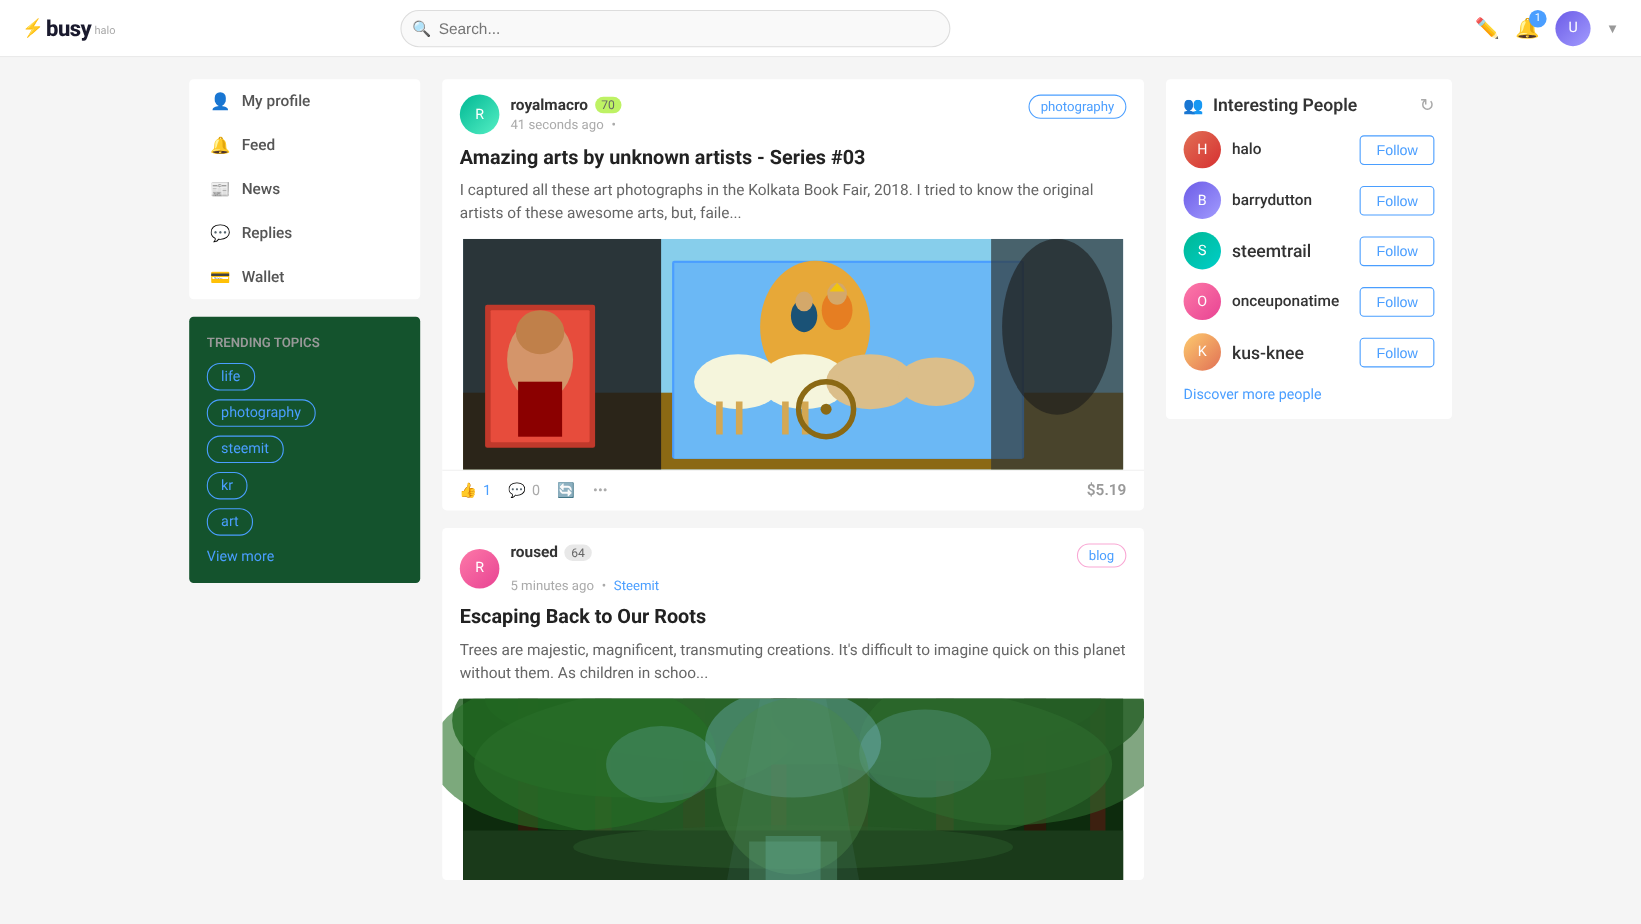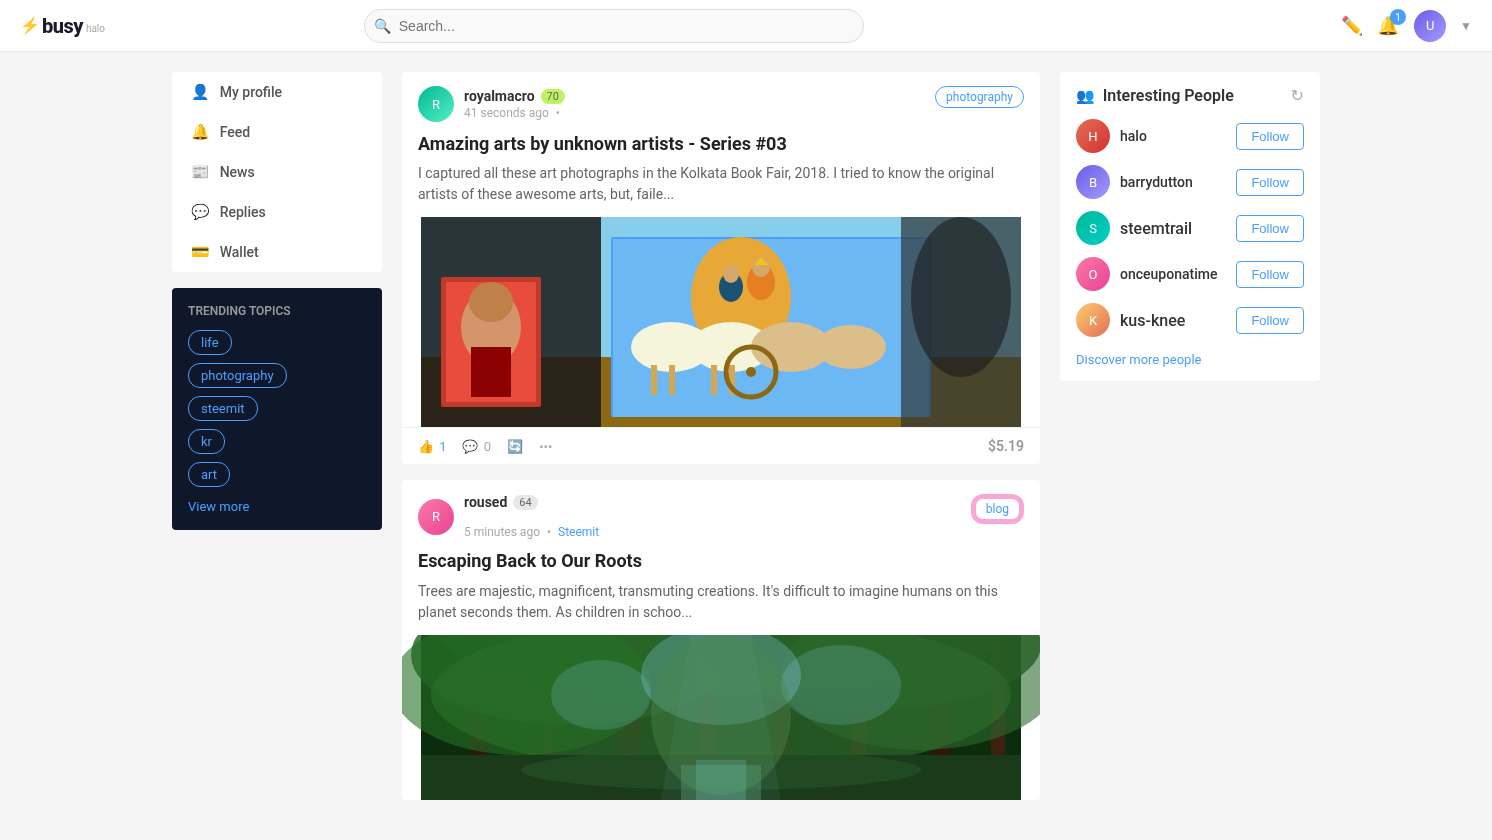--- a/index.html
+++ b/index.html
@@ -50,42 +50,42 @@
       <a style="display:flex;align-items:center;gap:10px;padding:11px 16px;cursor:pointer;color:#555;text-decoration:none;border-left:3px solid transparent;">
         <span style="font-size:15px;">💬</span>
         <span style="font-size:14px;font-weight:500;">Replies</span>
       </a>
       <a style="display:flex;align-items:center;gap:10px;padding:11px 16px;cursor:pointer;color:#555;text-decoration:none;border-left:3px solid transparent;">
         <span style="font-size:15px;">💳</span>
         <span style="font-size:14px;font-weight:500;">Wallet</span>
       </a>
     </nav>
 
-    <div style="background:#0f172a;border-radius:4px;padding:16px;">
+    <div style="background:#14532d;border-radius:4px;padding:16px;">
       <div style="font-size:12px;color:#999;font-weight:600;text-transform:uppercase;margin-bottom:12px;">Trending topics</div>
       <div style="display:flex;flex-direction:column;gap:8px;">
         <span style="display:inline-block;padding:4px 12px;border:1px solid #4a9eff;border-radius:12px;color:#4a9eff;font-size:13px;cursor:pointer;width:fit-content;">life</span>
         <span style="display:inline-block;padding:4px 12px;border:1px solid #4a9eff;border-radius:12px;color:#4a9eff;font-size:13px;cursor:pointer;width:fit-content;">photography</span>
         <span style="display:inline-block;padding:4px 12px;border:1px solid #4a9eff;border-radius:12px;color:#4a9eff;font-size:13px;cursor:pointer;width:fit-content;">steemit</span>
         <span style="display:inline-block;padding:4px 12px;border:1px solid #4a9eff;border-radius:12px;color:#4a9eff;font-size:13px;cursor:pointer;width:fit-content;">kr</span>
         <span style="display:inline-block;padding:4px 12px;border:1px solid #4a9eff;border-radius:12px;color:#4a9eff;font-size:13px;cursor:pointer;width:fit-content;">art</span>
       </div>
       <span style="display:inline-block;margin-top:12px;color:#4a9eff;font-size:13px;cursor:pointer;">View more</span>
     </div>
   </aside>
 
   <main style="flex:1;min-width:0;">
 
 
     <div style="background:#fff;border-radius:4px;margin-bottom:16px;overflow:hidden;">
       <div style="padding:14px 16px 10px;display:flex;align-items:flex-start;justify-content:space-between;">
         <div style="display:flex;align-items:center;gap:10px;">
           <div style="width:36px;height:36px;border-radius:50%;background:linear-gradient(135deg,#00b894,#55efc4);flex-shrink:0;display:flex;align-items:center;justify-content:center;color:#fff;font-size:13px;cursor:pointer;">R</div>
           <div>
-            <div style="display:flex;align-items:flex-end;gap:6px;">
+            <div style="display:flex;align-items:flex-start;gap:6px;">
               <span style="font-weight:700;color:#333;font-size:14px;cursor:pointer;">royalmacro</span>
               <span style="background:#bef264;color:#666;font-size:11px;padding:1px 6px;border-radius:10px;">70</span>
             </div>
             <div style="font-size:12px;color:#aaa;margin-top:2px;">
               <span>41 seconds ago</span>
               <span style="margin:0 4px;">•</span>
             </div>
           </div>
         </div>
         <span style="padding:3px 10px;border:1px solid #4a9eff;border-radius:12px;color:#4a9eff;font-size:12px;cursor:pointer;">photography</span>
@@ -169,24 +169,24 @@
               <span style="font-weight:700;color:#333;font-size:14px;cursor:pointer;">roused</span>
               <span style="background:#e8e8e8;color:#666;font-size:11px;padding:1px 6px;border-radius:10px;">64</span>
             </div>
             <div style="font-size:12px;color:#aaa;margin-top:15px;">
               <span>5 minutes ago</span>
               <span style="margin:0 4px;">•</span>
               <span style="color:#4a9eff;cursor:pointer;">Steemit</span>
             </div>
           </div>
         </div>
-        <span style="padding:3px 10px;border:5px solid #f9a8d4;border-radius:12px;color:#4a9eff;font-size:12px;cursor:pointer;">blog</span>
+        <span style="padding:3px 10px;border:1px solid #f9a8d4;border-radius:12px;color:#4a9eff;font-size:12px;cursor:pointer;">blog</span>
       </div>
       <div style="padding:0 16px 8px;font-size:18px;font-weight:700;color:#222;line-height:1.3;cursor:pointer;">Escaping Back to Our Roots</div>
-      <div style="padding:0 16px 12px;color:#666;font-size:14px;line-height:1.5;">Trees are majestic, magnificent, transmuting creations. It's difficult to imagine humans on this planet seconds them. As children in schoo...</div>
+      <div style="padding:0 16px 12px;color:#666;font-size:14px;line-height:1.5;">Trees are majestic, magnificent, transmuting creations. It's difficult to imagine quick on this planet without them. As children in schoo...</div>
 
       <div style="width:100%;height:165px;cursor:pointer;overflow:hidden;position:relative;">
         <svg viewBox="0 0 600 165" xmlns="http://www.w3.org/2000/svg" style="width:100%;height:100%;">
 
           <rect width="600" height="165" fill="#1a3a1a"></rect>
 
           <rect width="600" height="165" fill="#0d2b0d"></rect>
 
           <rect x="50" y="0" width="18" height="165" fill="#2d1a0a"></rect>
           <rect x="120" y="0" width="15" height="165" fill="#3d2010"></rect>

